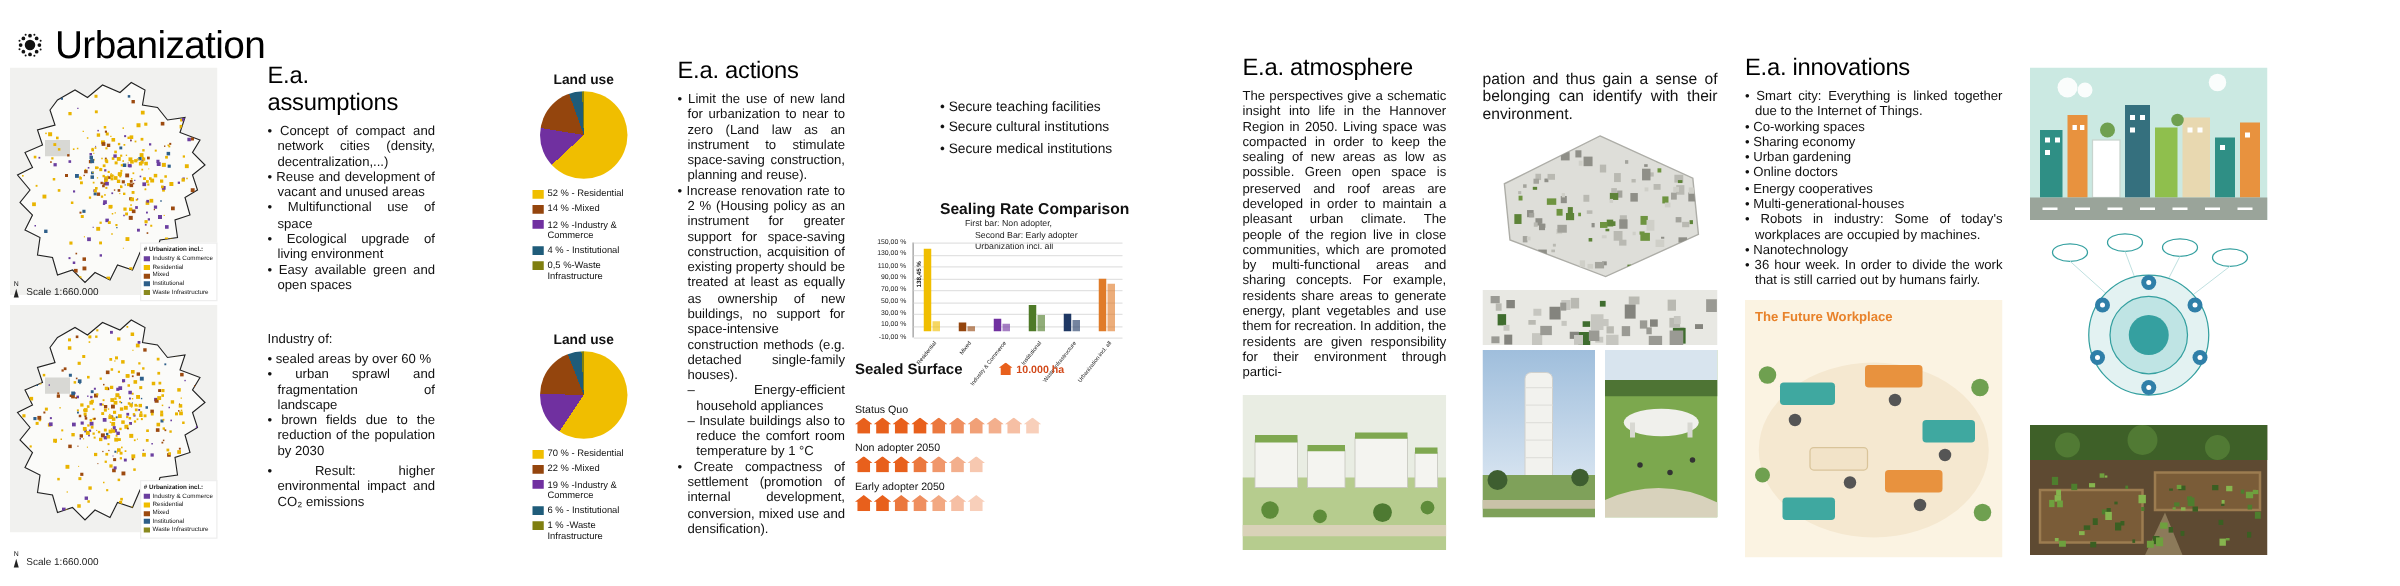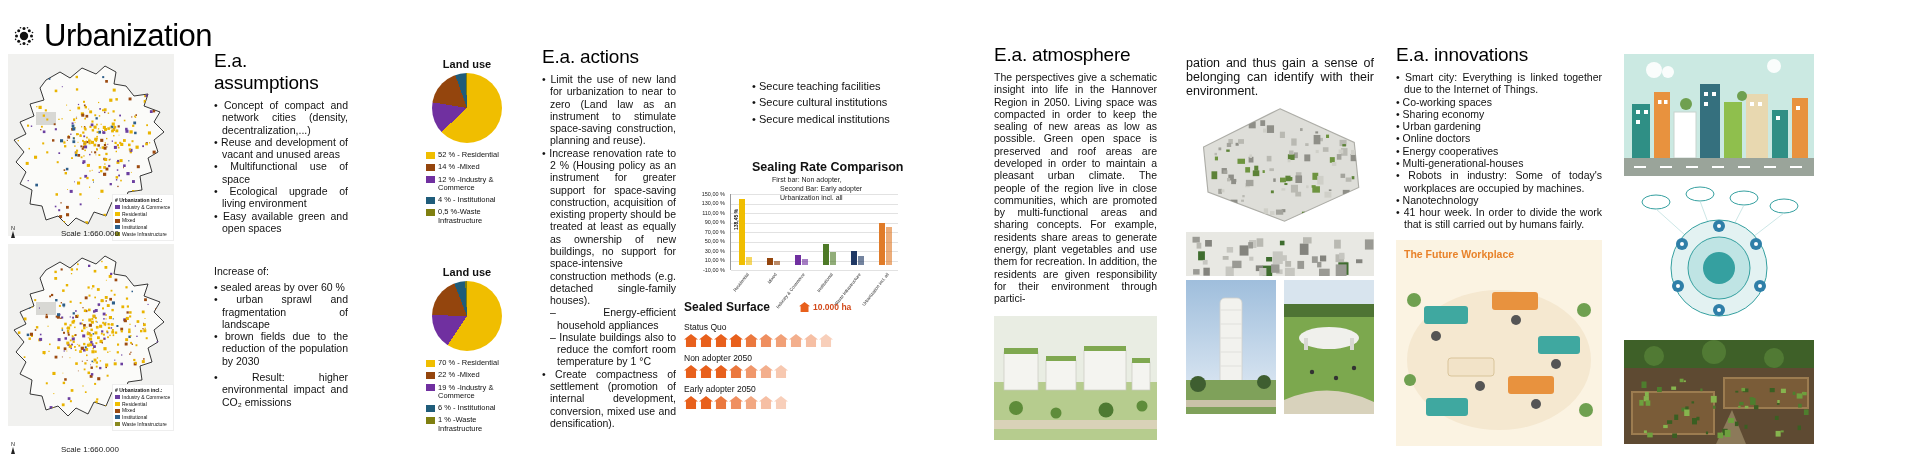--- a/index.html
+++ b/index.html
@@ -28,21 +28,21 @@
   .map svg{display:block;}
   .map-legend{position:absolute;right:0;top:140px;width:62px;background:#fff;padding:2px 2px;
               font-size:5px;line-height:1.35;border:0.5px solid #eee;}
   .map-legend-title{font-weight:700;}
   .mli{display:flex;align-items:center;gap:2px;}
   .mli .sw{width:5px;height:4px;flex:0 0 auto;}
   .map-scale{position:absolute;left:3px;bottom:2px;display:flex;align-items:flex-end;gap:6px;}
   .north{display:flex;flex-direction:column;align-items:center;font-size:5.5px;line-height:1.1;color:#222;}
   .north-arrow{width:0;height:0;border-left:2.5px solid transparent;border-right:2.5px solid transparent;
                border-bottom:7px solid #222;}
-  .scale-text{font-size:8px;color:#222;margin-left:40px;}
+  .scale-text{font-size:8px;color:#222;}
 
   
   .pie-block{position:absolute;width:82px;}
   .pie-title{font-size:11px;font-weight:700;margin:0 0 3px;text-align:center;}
   .pie{width:70px;height:70px;border-radius:50%;margin:0 auto;}
   .pie-legend{margin-top:8px;font-size:7.5px;line-height:1.1;}
   .plr{display:flex;gap:3px;margin-top:4px;align-items:flex-start;}
   .psw{width:9px;height:7px;flex:0 0 auto;margin-top:0.5px;}
 
   
@@ -935,21 +935,21 @@
     <ul class="blist" id="ea-assum-list">
         <li>Concept of compact and network cities (density, decentralization,...)</li>
         <li>Reuse and development of vacant and unused areas</li>
         <li>Multifunctional use of space</li>
         <li>Ecological upgrade of living environment</li>
         <li>Easy available green and open spaces</li>
       </ul>
   </section>
 
   <section class="col" style="left:214px;top:262px;width:134px;">
-    <div class="intro-line">Increase of:</div>
+    <div class="intro-line">Industry of:</div>
     <ul class="blist" id="na-assum-list">
         <li>sealed areas by over 60 %</li>
         <li>urban sprawl and fragmentation of landscape</li>
         <li>brown fields due to the reduction of the population by 2030</li>
       </ul>
     <ul class="blist gap-top">
       <li>Result: higher environmental impact and CO₂ emissions</li>
     </ul>
   </section>
 
@@ -1068,21 +1068,21 @@
         <div class="bc-bar" style="left: 119.5px; top: 57px; height: 14.25px; background: rgb(31, 56, 100);"></div>
         <div class="bc-bar" style="left: 126.5px; top: 61.75px; height: 9.5px; background: rgb(31, 56, 100); opacity: 0.62;"></div>
         <div class="bc-xlab" style="left: 127px;">Waste Infrastructure</div>
         <div class="bc-bar" style="left: 147.5px; top: 29.45px; height: 41.8px; background: rgb(224, 123, 40);"></div>
         <div class="bc-bar" style="left: 154.5px; top: 33.25px; height: 38px; background: rgb(224, 123, 40); opacity: 0.62;"></div>
         <div class="bc-xlab" style="left: 155px;">Urbanization incl. all</div>
         <div class="bc-note">138,45 %</div>
       </div>
   </div>
 
-  <div class="sealed-head" style="left:684px;top:300px;">
+  <div class="sealed-head" style="left:684px;top:288px;">
     <span class="sealed-title">Sealed Surface</span>
     <span class="unit">
       <span class="house" id="unit-house" style="background: rgb(232, 96, 28);"></span>
       <span class="unit-label" id="ss-unit-label" style="color: rgb(210, 73, 26);">10.000 ha</span>
     </span>
   </div>
   <div class="ss-rows" id="ss-rows" style="left:684px;top:322px;width:170px;">
       <div class="ss-row">
         <div class="ss-label">Status Quo</div>
         <div class="ss-houses">
@@ -1369,21 +1369,21 @@
     <ul class="blist" id="innov-list">
         <li>Smart city: Everything is linked together due to the Internet of Things.</li>
         <li>Co-working spaces</li>
         <li>Sharing economy</li>
         <li>Urban gardening</li>
         <li>Online doctors</li>
         <li>Energy cooperatives</li>
         <li>Multi-generational-houses</li>
         <li>Robots in industry: Some of today's workplaces are occupied by machines.</li>
         <li>Nanotechnology</li>
-        <li>41 hour week. In order to divide the work that is still carried out by humans fairly.</li>
+        <li>36 hour week. In order to divide the work that is still carried out by humans fairly.</li>
       </ul>
   </section>
 
   <div class="illus" style="left:1396px;top:240px;">
     <svg width="206" height="206" viewBox="0 0 206 206">
       <rect width="206" height="206" fill="#FBF3E2"></rect>
       <ellipse cx="103" cy="120" rx="92" ry="70" fill="#F5E8D0"></ellipse>
       <rect x="28" y="66" width="44" height="18" rx="3" fill="#3FA8A0"></rect>
       <rect x="96" y="52" width="46" height="18" rx="3" fill="#E8923E"></rect>
       <rect x="142" y="96" width="42" height="18" rx="3" fill="#3FA8A0"></rect>

